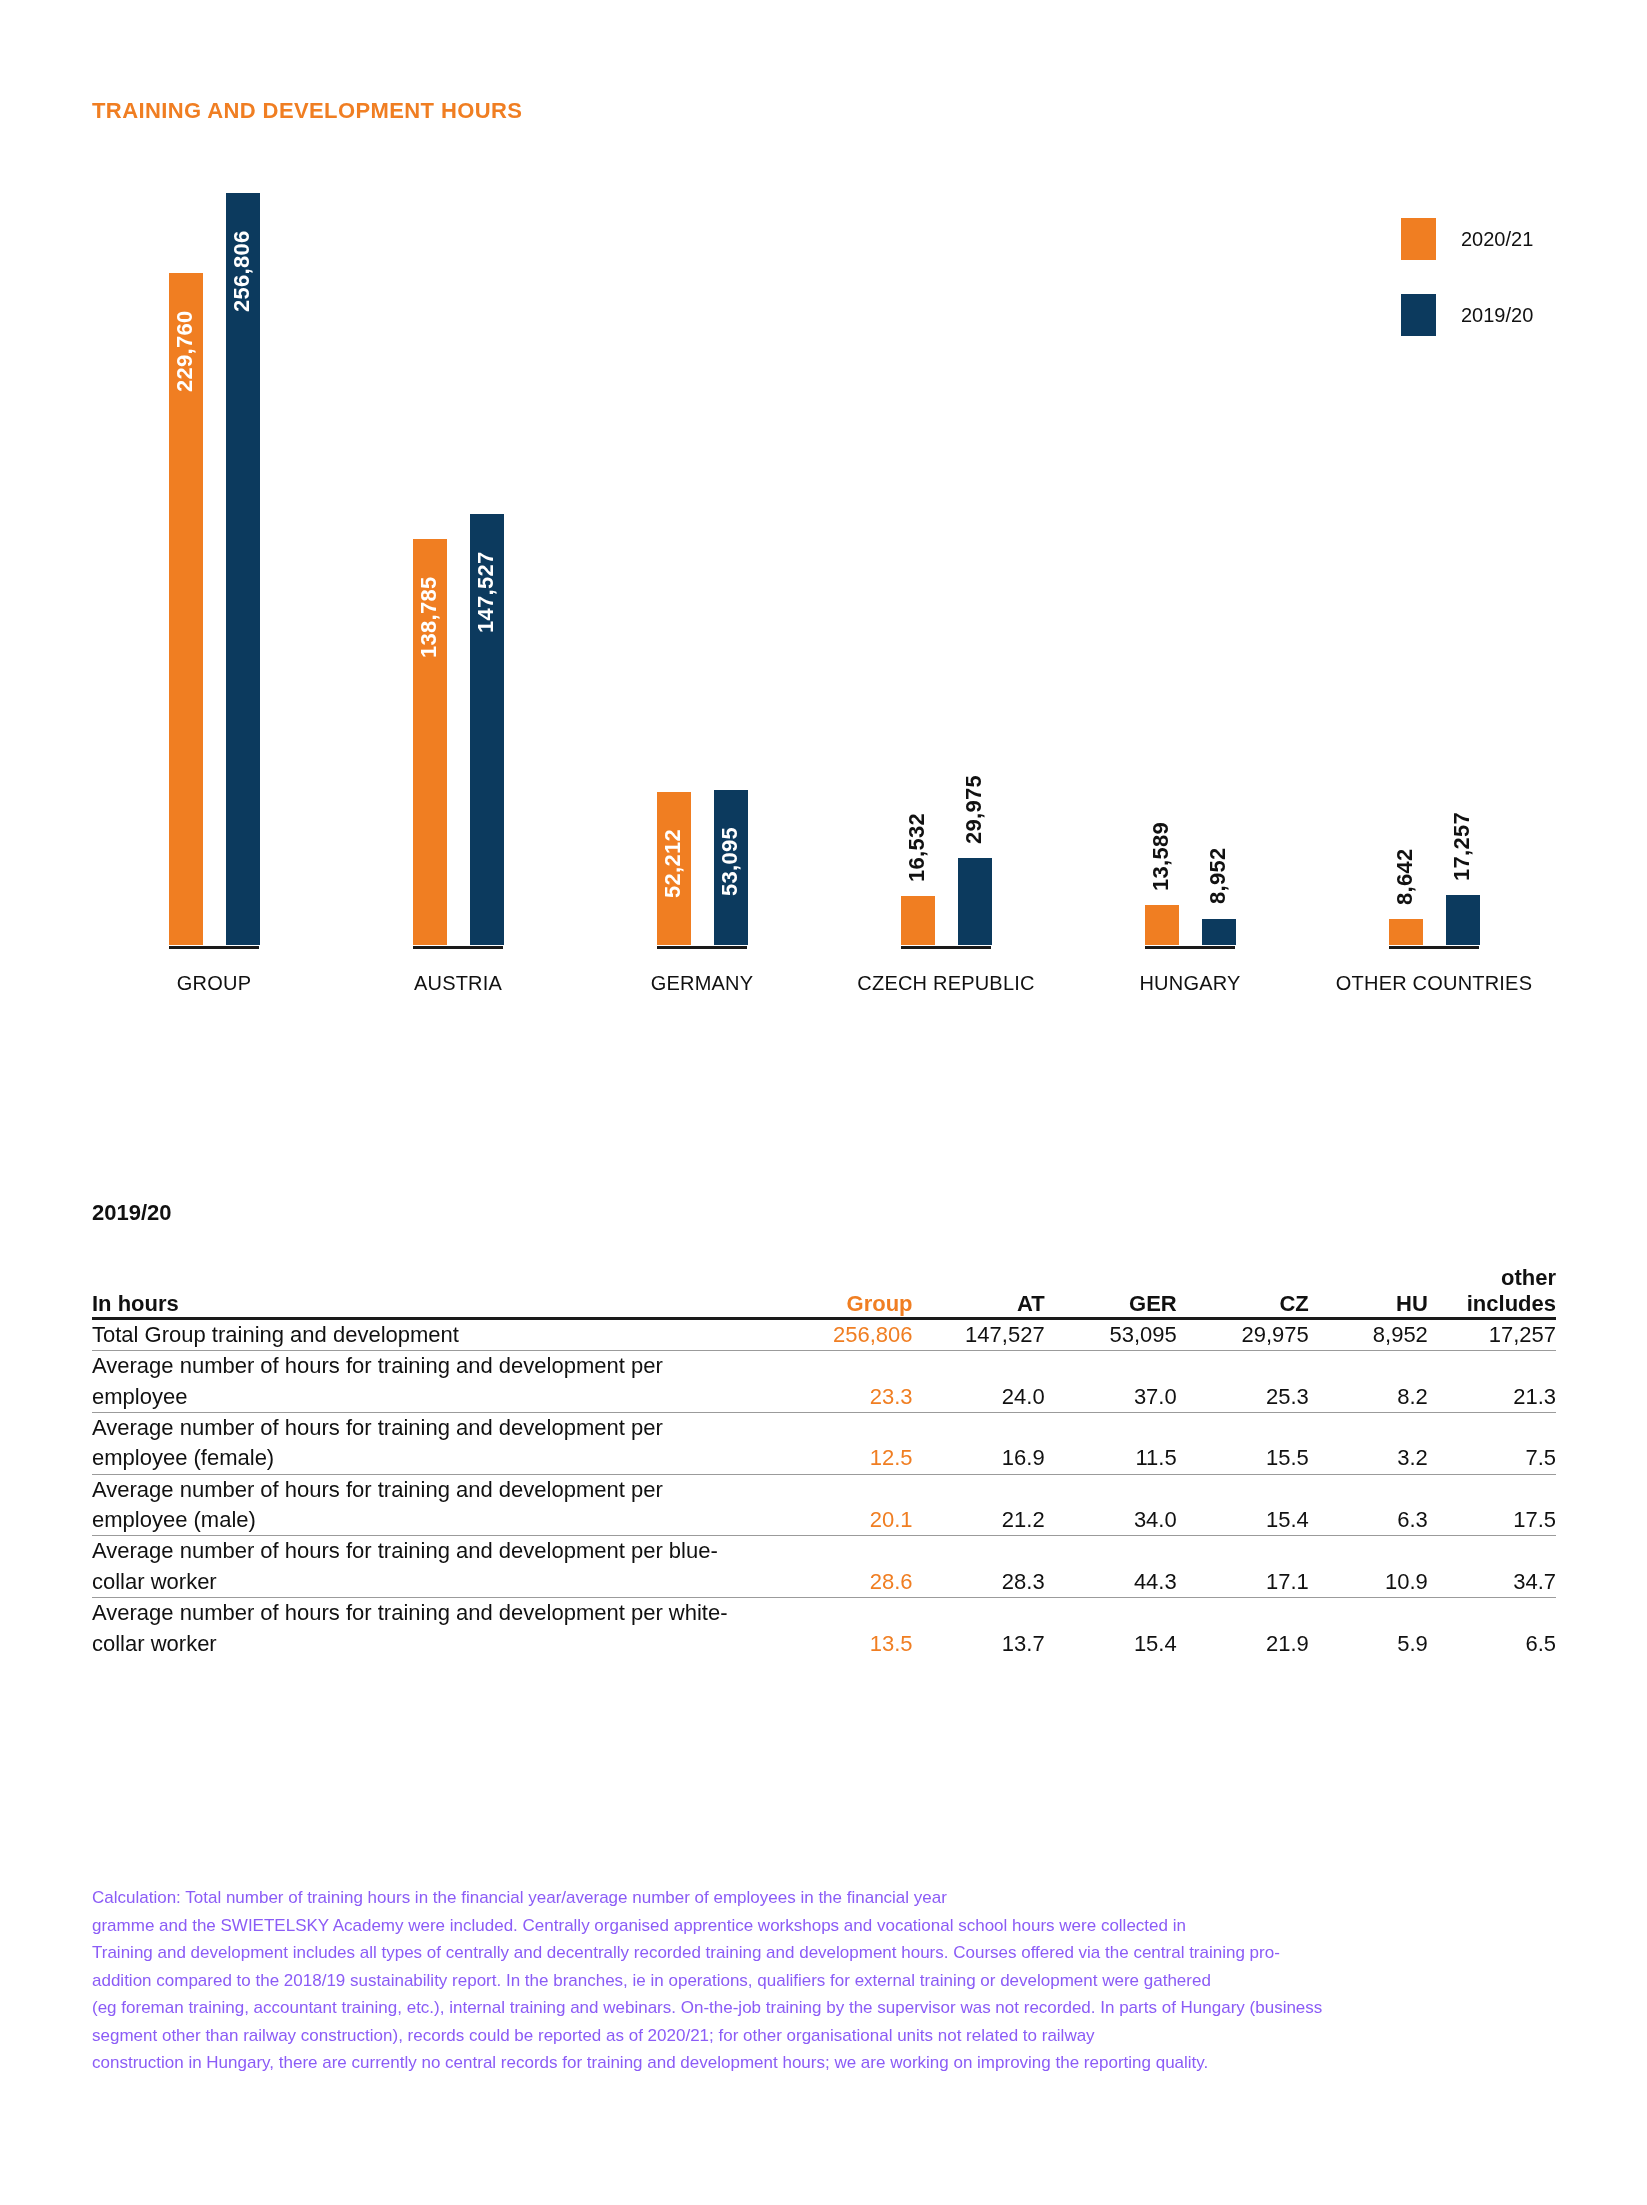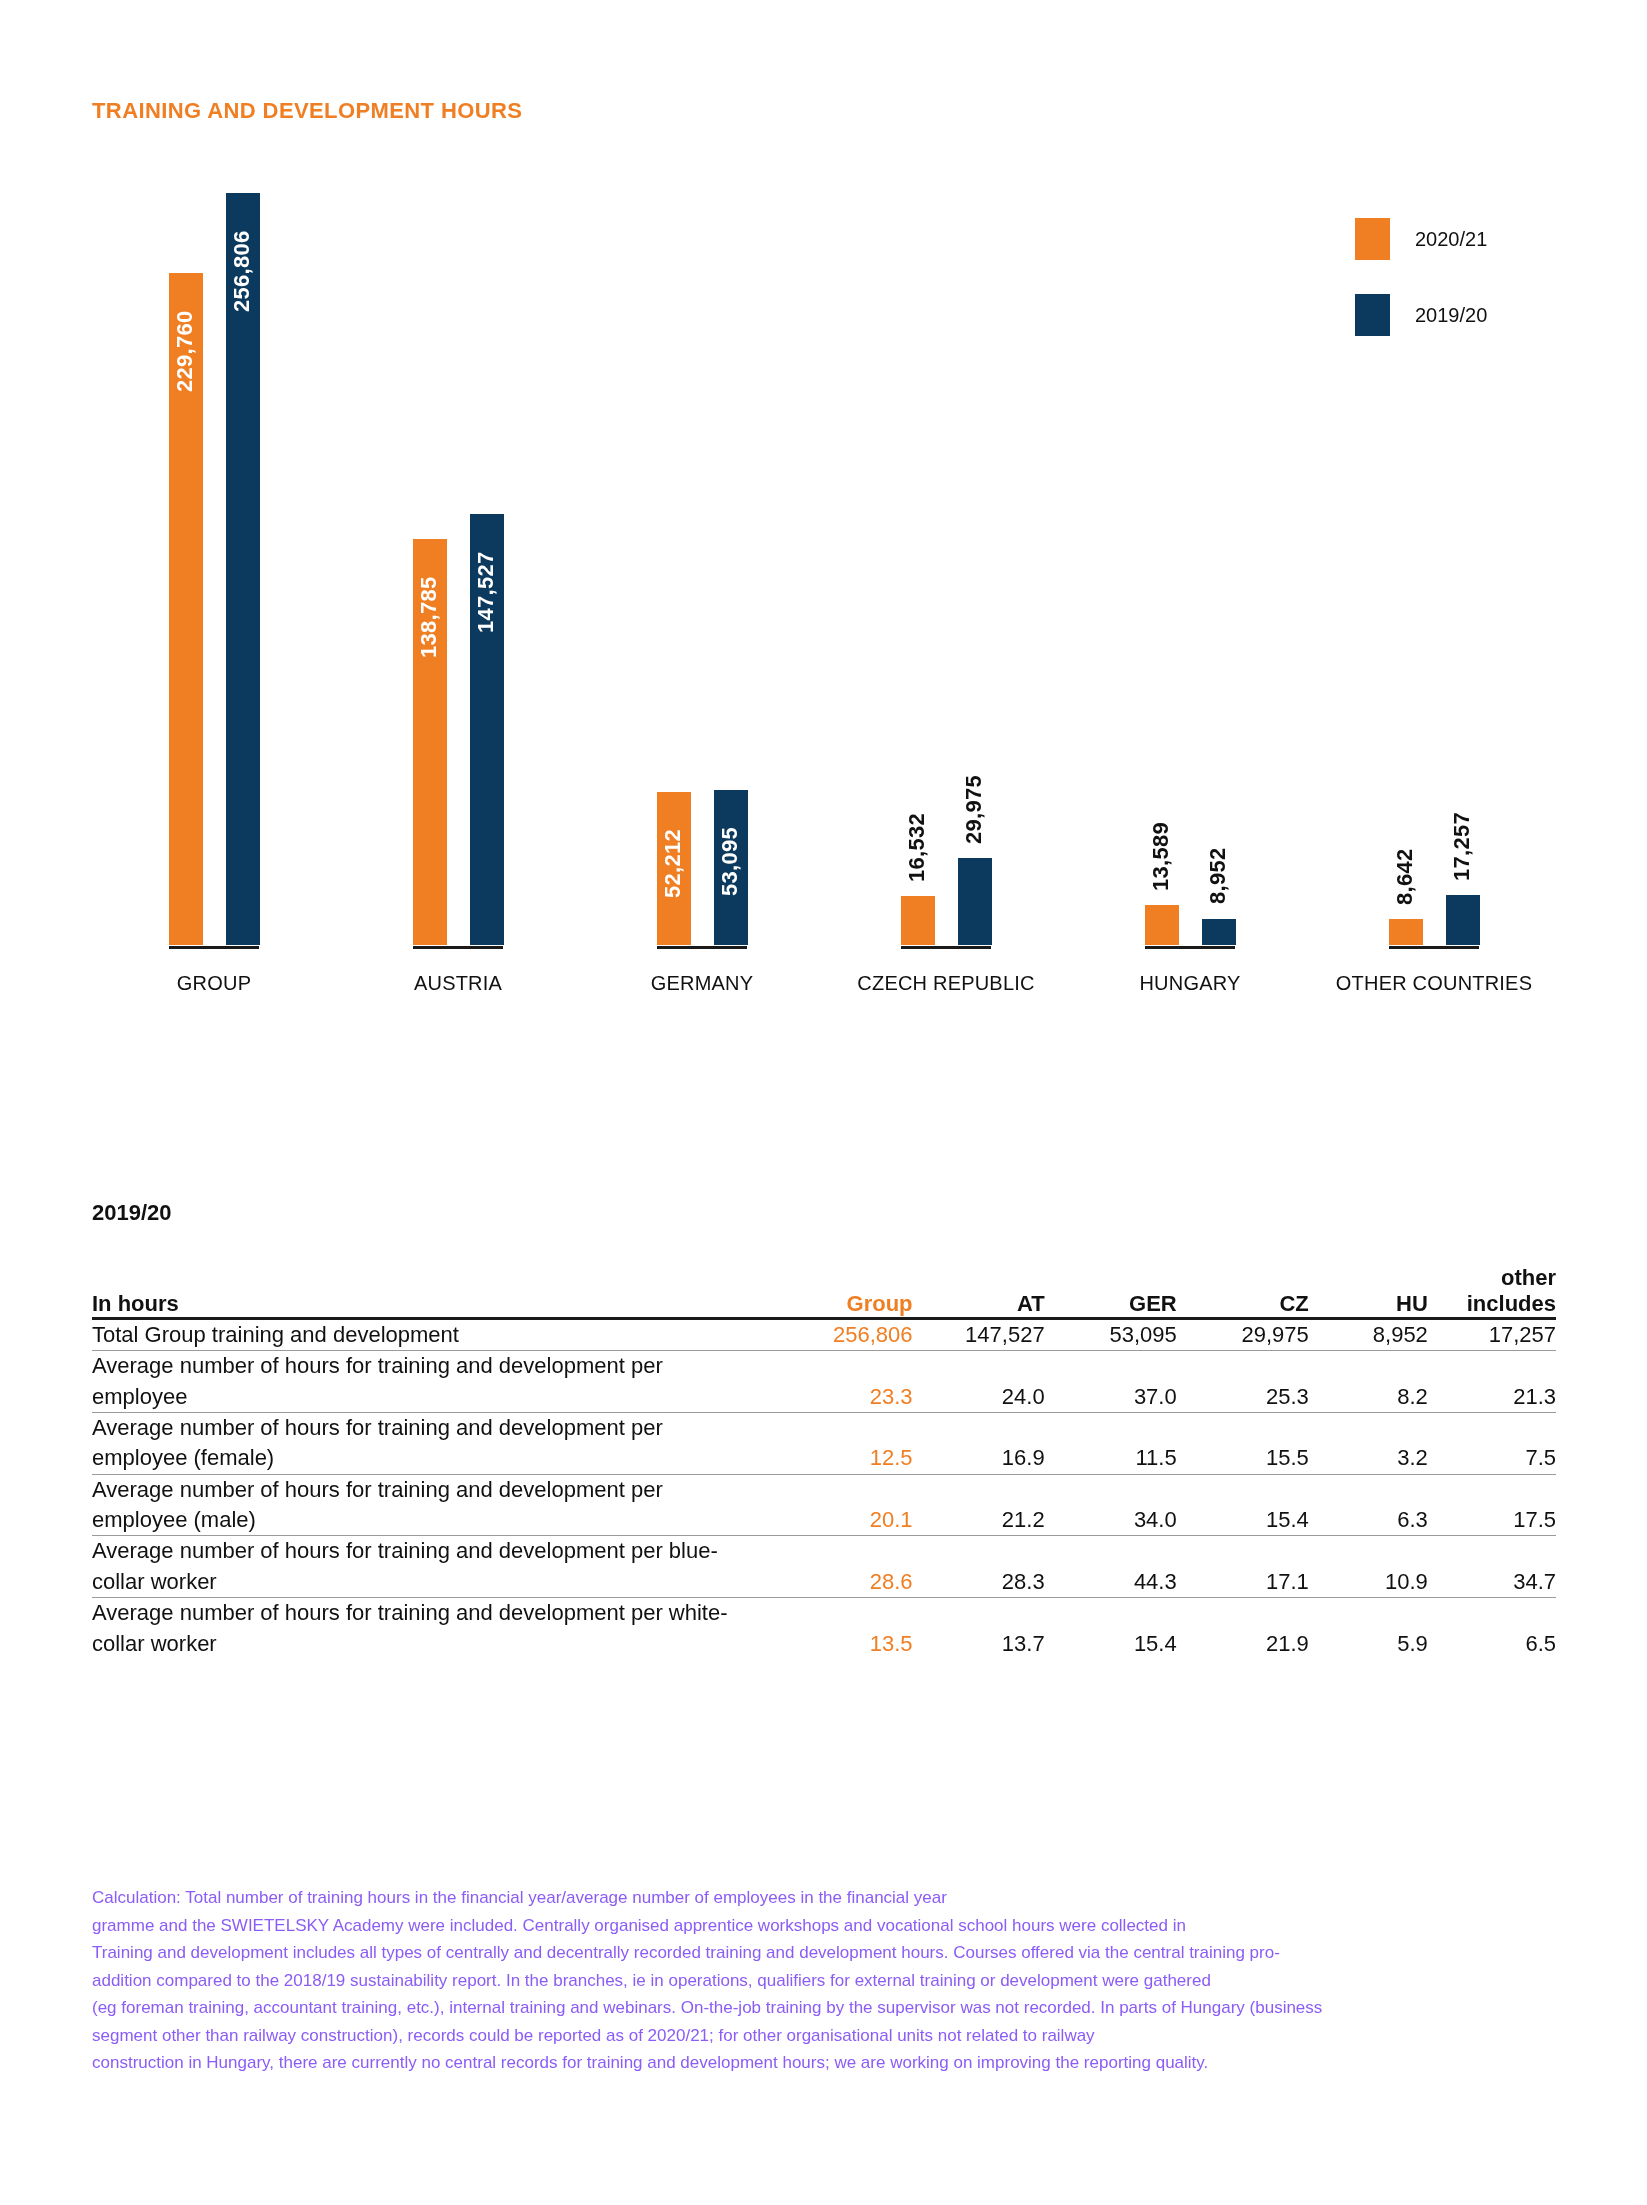--- a/index.html
+++ b/index.html
@@ -98,21 +98,21 @@
     text-align: center;
     font-size: 20px;
     letter-spacing: 0.2px;
     color: #111111;
     white-space: nowrap;
   }
 
   
   .legend {
     position: absolute;
-    left: 1355px;
+    left: 1401px;
     top: 216px;
   }
   .legend-row {
     display: flex;
     align-items: center;
     height: 46px;
     margin-bottom: 30px;
   }
   .legend-swatch {
     width: 35px;

